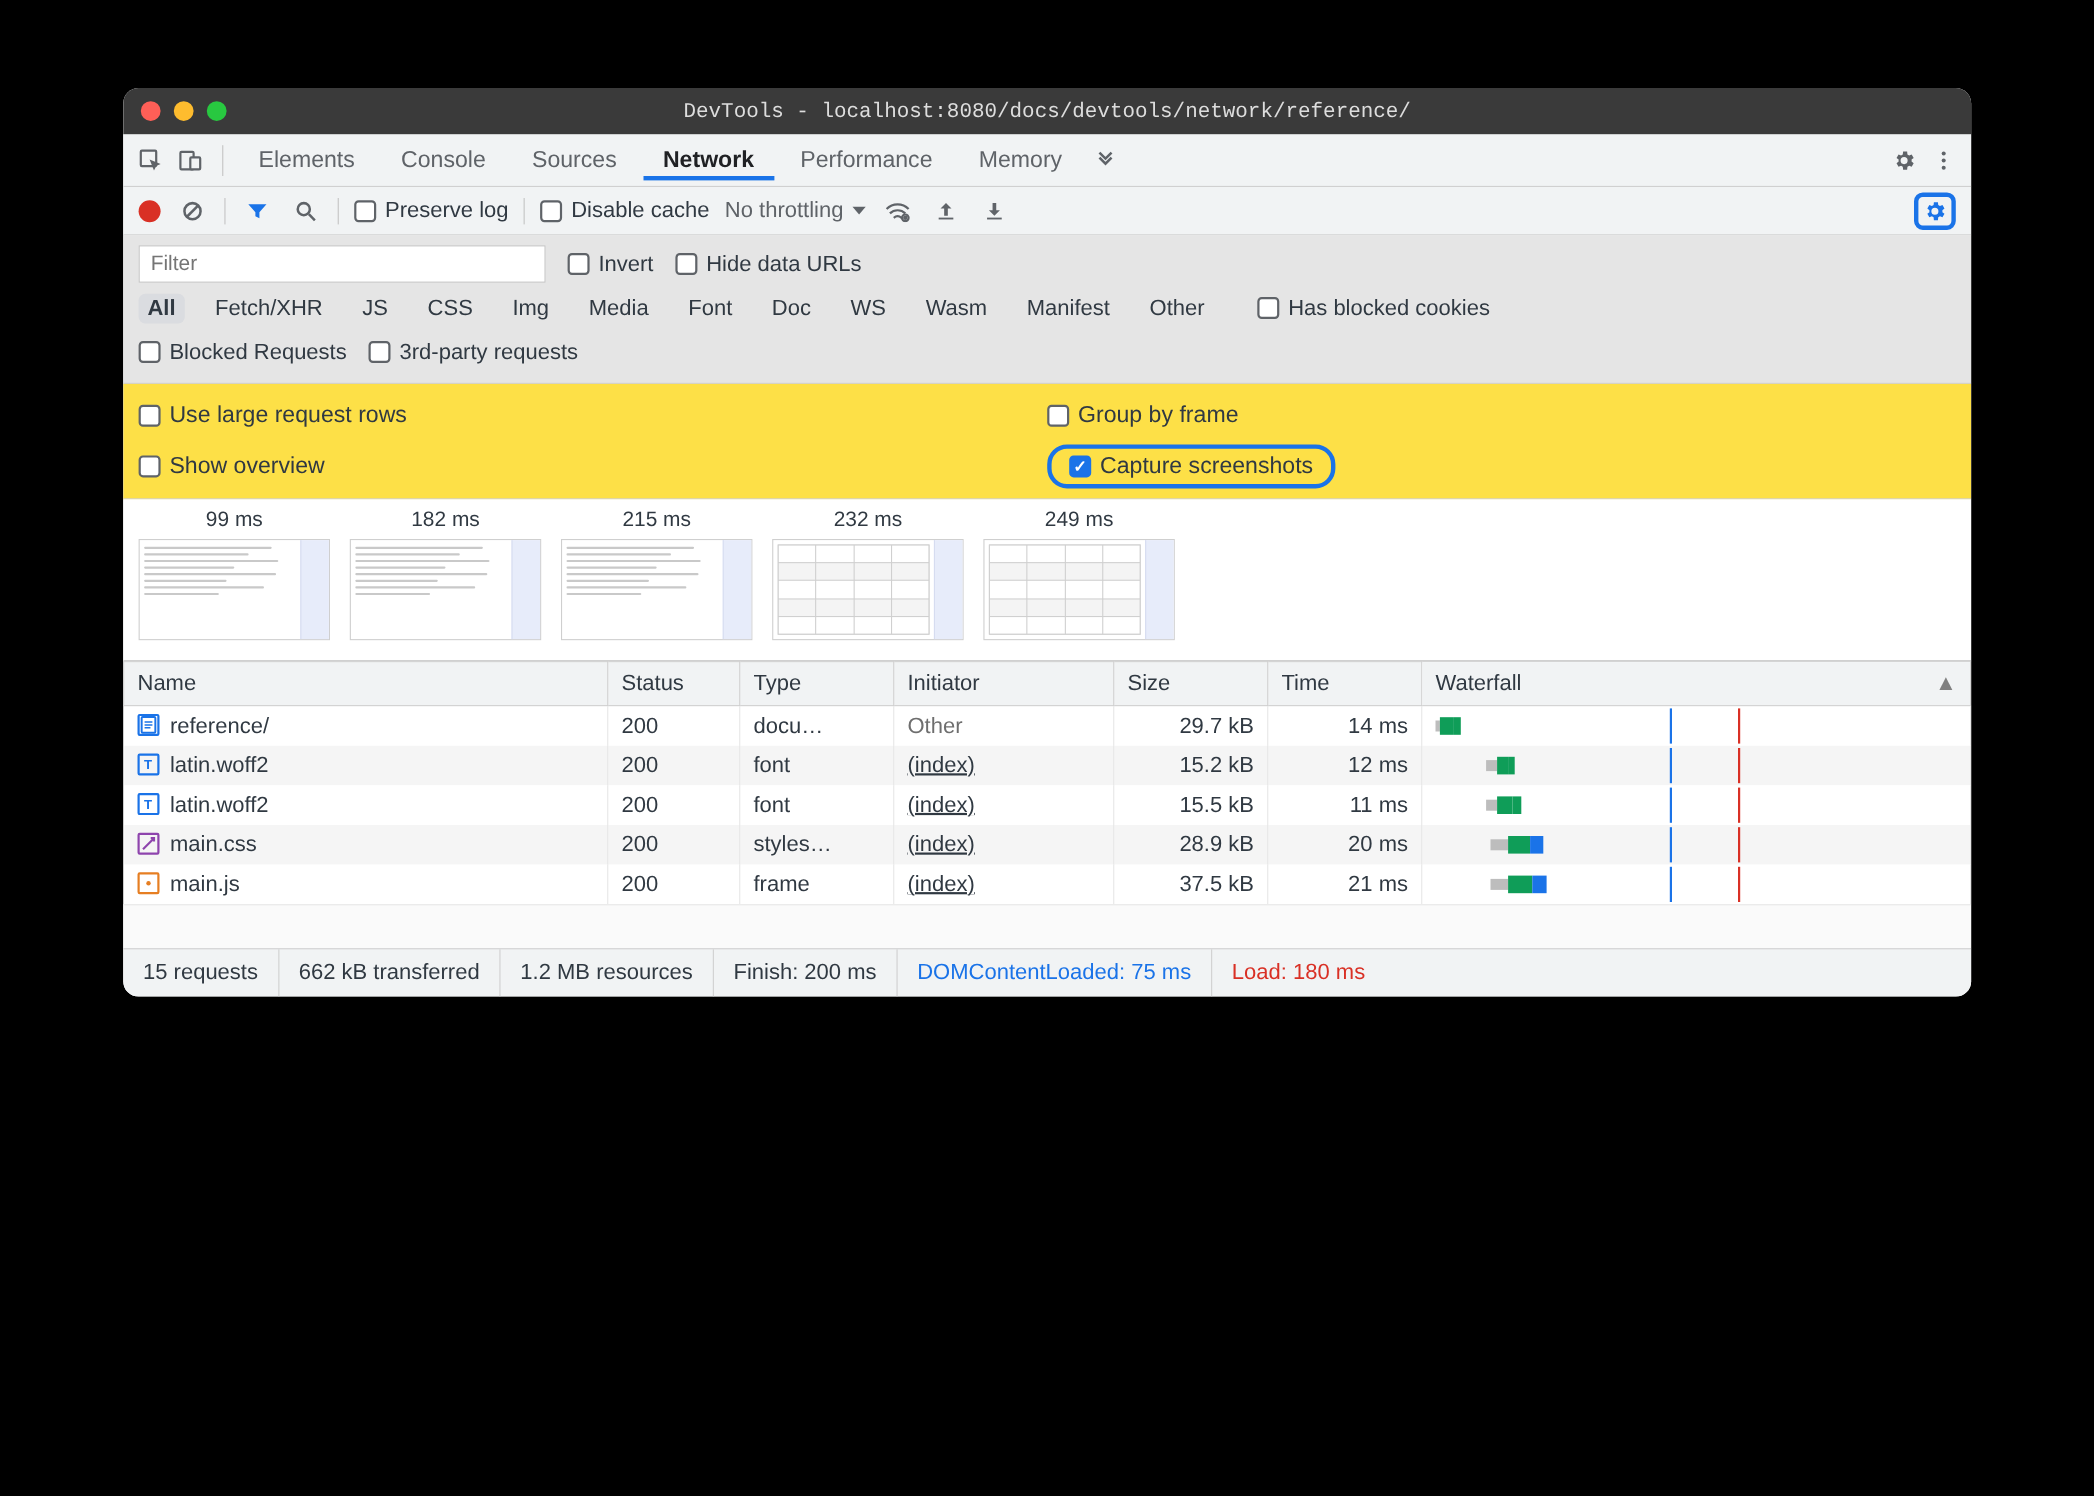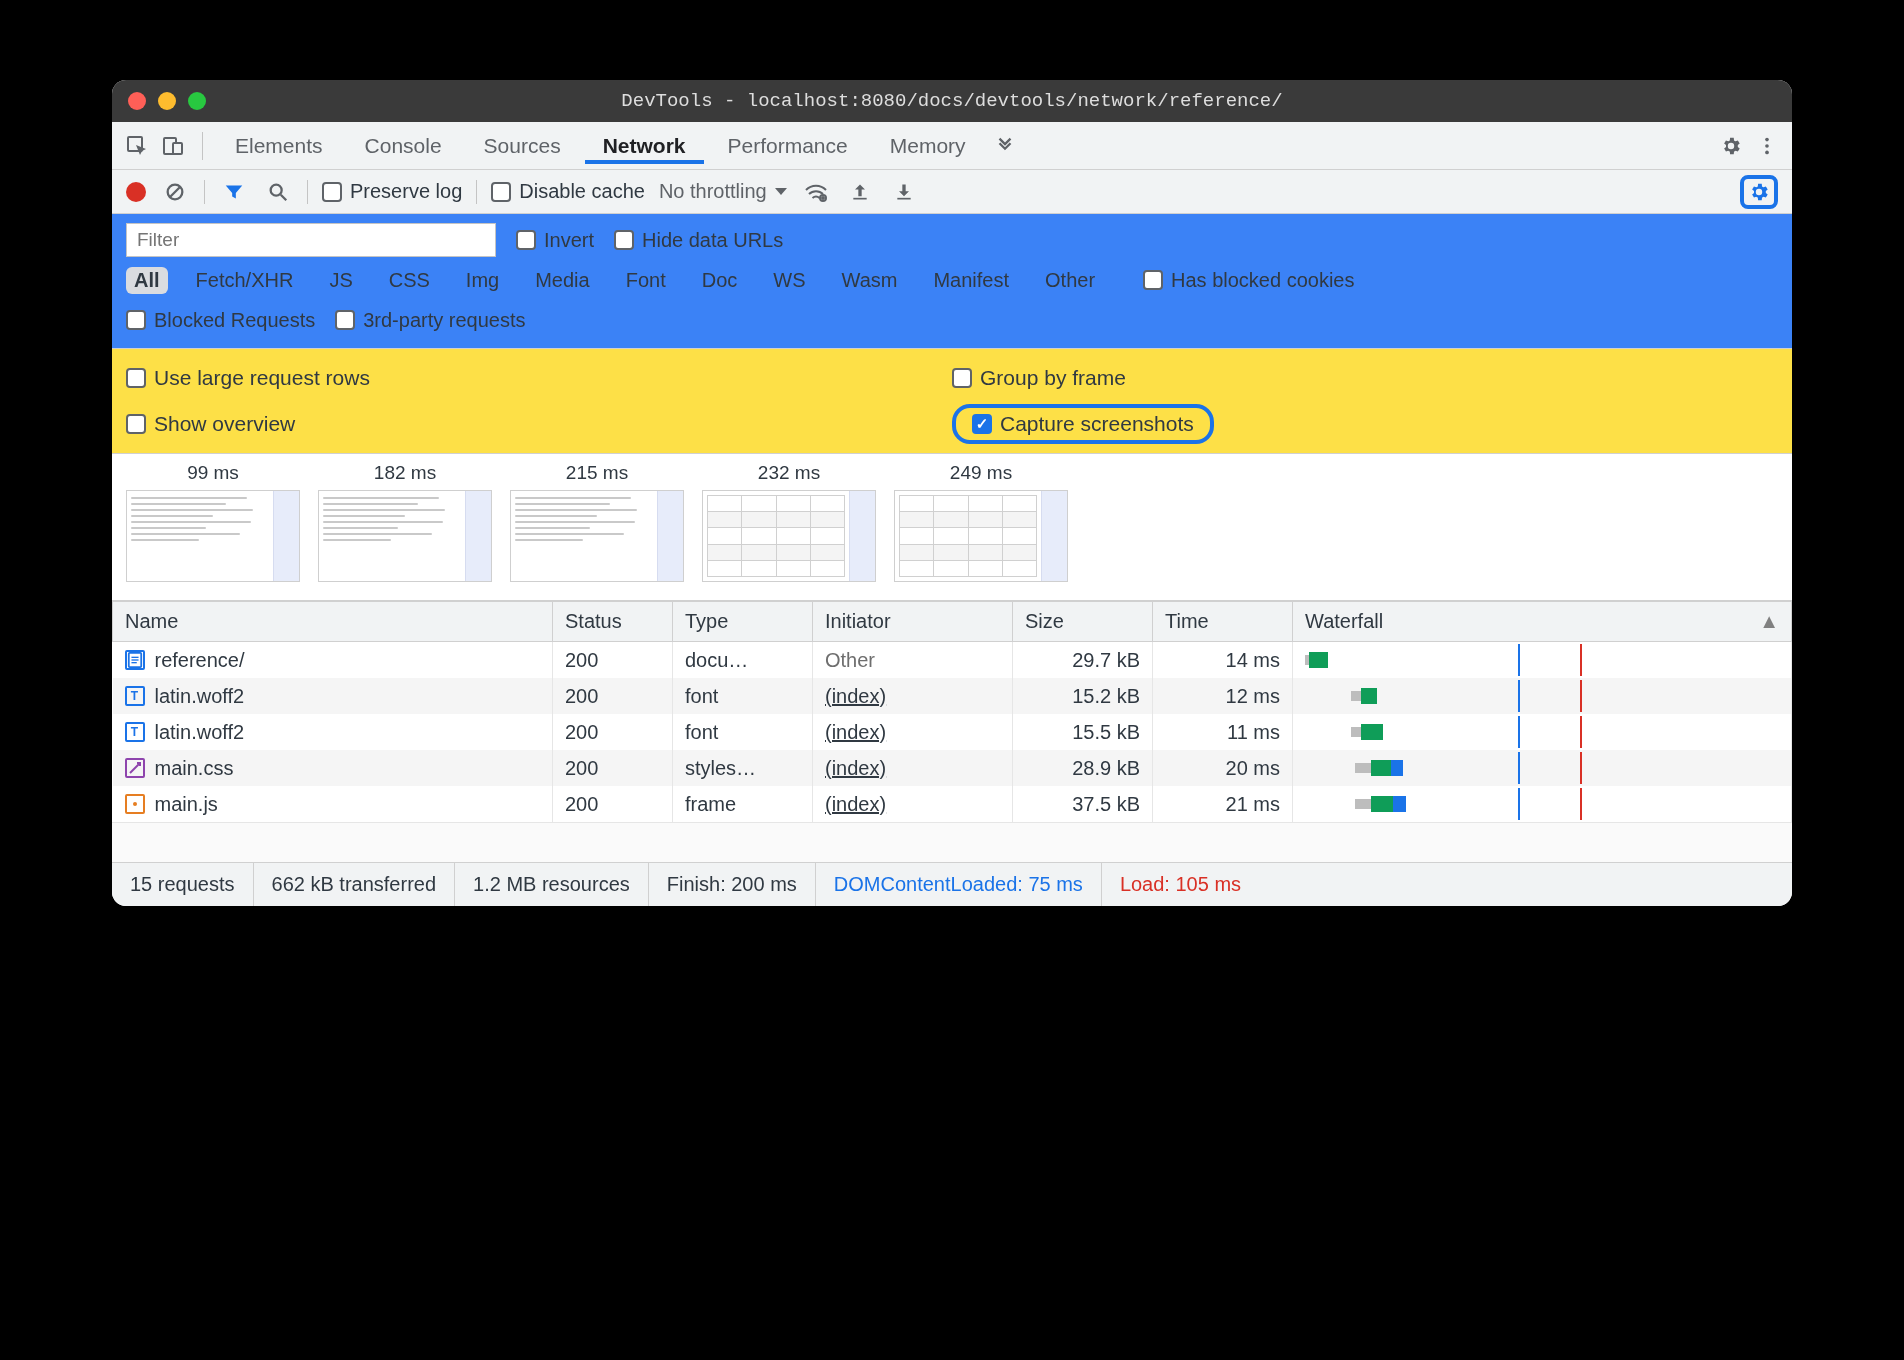--- a/index.html
+++ b/index.html
@@ -87,21 +87,21 @@
     width:20px; height:20px; border:2px solid #5f6368; border-radius:4px; background:#fff;
     display:flex; align-items:center; justify-content:center;
   }
   .cbox.checked .box { background:#1a73e8; border-color:#1a73e8; }
   .cbox.checked .box::after { content:"✓"; color:#fff; font-size:15px; font-weight:700; }
   .dropdown { display:flex; align-items:center; gap:8px; }
   .chev-down { width:0;height:0;border-left:6px solid transparent;border-right:6px solid transparent;border-top:7px solid #5f6368; }
   .gear-blue { border:4px solid #1a73e8; border-radius:8px; padding:2px 4px; color:#1a73e8; }
   
   .filterbar {
-    background:#3b82f6;
+    background:#e5e5e5;
     border-bottom:1px solid #d0d0d0;
     padding: 6px 14px 8px;
     color:#303942;
     font-size:20px;
   }
   .filterbar .row { display:flex; align-items:center; gap:20px; height:40px; }
   .filter-input {
     width: 370px; height: 34px;
     border: 1px solid #c4c4c4; background:#fff;
     padding: 2px 10px; font-size:19px; color:#5f6368;
@@ -148,21 +148,21 @@
   }
   .net-table td { border-right:1px solid #e6e6e6; padding:6px 12px; }
   .net-table tbody tr:nth-child(odd){ background:#fff; }
   .net-table tbody tr:nth-child(even){ background:#f5f5f5; }
   .col-name { width:440px; }
   .col-status { width:120px; }
   .col-type { width:140px; }
   .col-init { width:200px; }
   .col-size { width:140px; text-align:right; }
   .col-time { width:140px; text-align:right; }
-  .name-cell { display:flex; align-items:center; gap:10px; }
+  .name-cell { display:flex; gap:10px; }
   .file-ico { width:20px; height:20px; display:inline-flex; align-items:center; justify-content:center; border:2px solid; border-radius:2px; font-size:12px; font-weight:700; }
   .ico-doc { border-color:#1a73e8; color:#1a73e8; }
   .ico-font { border-color:#1a73e8; color:#1a73e8; }
   .ico-css { border-color:#8e44ad; color:#8e44ad; }
   .ico-js  { border-color:#e67e22; color:#e67e22; }
   .under { text-decoration: underline; }
   .num-r { text-align:right; }
   .wf { position:relative; height:24px; }
   .wf .bar { position:absolute; top:4px; height:16px; }
   .wf .dcl { position:absolute; top:-4px; bottom:-4px; width:2px; background:#1a73e8; }
@@ -631,16 +631,16 @@
       </tbody>
   </table>
   <div class="blank-area"></div>
 
   <div class="statusbar">
     <div class="seg">15 requests</div>
     <div class="seg">662 kB transferred</div>
     <div class="seg">1.2 MB resources</div>
     <div class="seg">Finish: 200 ms</div>
     <div class="seg dcl-txt">DOMContentLoaded: 75 ms</div>
-    <div class="seg load-txt">Load: 105 ms</div>
+    <div class="seg load-txt">Load: 180 ms</div>
   </div>
 
 </div>
 
 </body></html>

